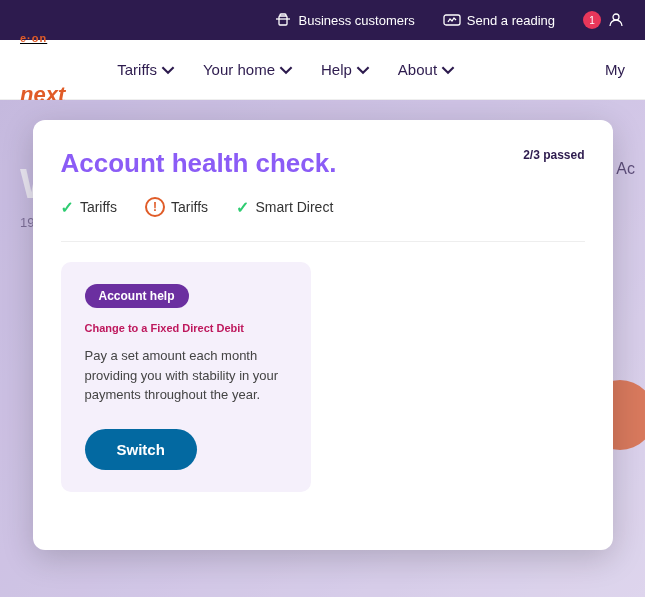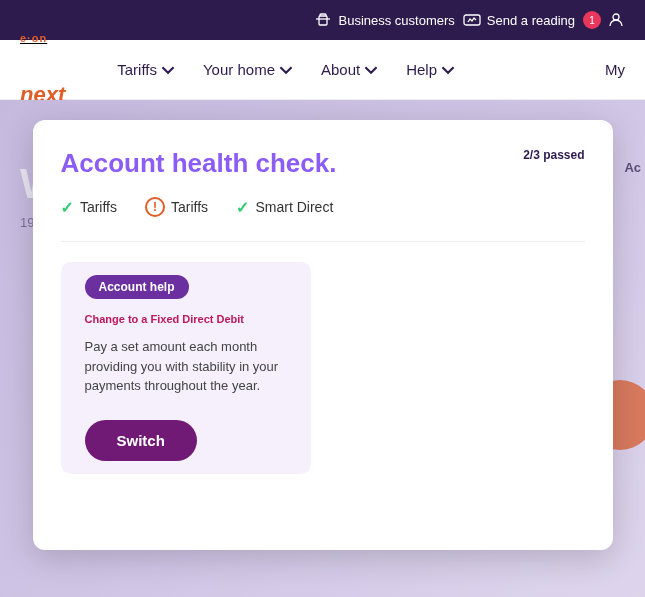--- a/index.html
+++ b/index.html
@@ -12,21 +12,21 @@
     }
 
     
     .top-bar {
       background-color: #2d1b4e;
       height: 40px;
       display: flex;
       align-items: center;
       justify-content: flex-end;
       padding: 0 20px;
-      gap: 8px;
+      gap: 28px;
     }
     .top-bar-item {
       display: flex;
       align-items: center;
       gap: 6px;
       color: white;
       font-size: 13px;
       cursor: pointer;
     }
     .top-bar-icon {
@@ -130,25 +130,25 @@
       position: absolute;
       right: -10px;
       top: 280px;
       width: 70px;
       height: 70px;
       background: #e05c28;
       border-radius: 50%;
     }
     .bg-right-text {
       position: absolute;
-      right: 4px;
+      right: 10px;
       top: 60px;
-      font-size: 13px;
-      color: #2d1b4e;
-      font-weight: bold;
+      font-size: 16px;
+      color: #2d1b4e;
+      font-weight: normal;
     }
     .bg-right-content {
       position: absolute;
       right: 20px;
       top: 400px;
       width: 200px;
       font-size: 12px;
       color: #333;
       line-height: 1.4;
     }
@@ -225,21 +225,21 @@
     .modal-divider {
       border: none;
       border-top: 1px solid #eee;
       margin-bottom: 20px;
     }
 
     
     .card {
       background: #f5f0fb;
       border-radius: 10px;
-      padding: 13px 24px;
+      padding: 22px 24px;
       width: 250px;
     }
     .card-tag {
       background: #6b2fa0;
       color: white;
       border-radius: 20px;
       padding: 5px 14px;
       font-size: 12px;
       font-weight: bold;
       display: inline-block;
@@ -251,21 +251,21 @@
       color: #be185d;
       margin-bottom: 12px;
     }
     .card-desc {
       font-size: 13px;
       color: #444;
       line-height: 1.5;
       margin-bottom: 24px;
     }
     .switch-btn {
-      background: #701a75;
+      background: #0369a1;
       color: white;
       border: none;
       border-radius: 25px;
       padding: 12px 32px;
       font-size: 15px;
       font-weight: bold;
       cursor: pointer;
     }
   </style>
 </head>
@@ -316,27 +316,27 @@
           <path d="M1 1l4 4 4-4" stroke="#2d1b4e" stroke-width="1.5" fill="none"></path>
         </svg>
     </div>
     <div class="nav-item">
       <span>Your home</span>
       <svg viewBox="0 0 10 6" fill="none">
           <path d="M1 1l4 4 4-4" stroke="#2d1b4e" stroke-width="1.5" fill="none"></path>
         </svg>
     </div>
     <div class="nav-item">
-      <span>About</span>
+      <span>Help</span>
       <svg viewBox="0 0 10 6" fill="none">
           <path d="M1 1l4 4 4-4" stroke="#2d1b4e" stroke-width="1.5" fill="none"></path>
         </svg>
     </div>
     <div class="nav-item">
-      <span>Help</span>
+      <span>About</span>
       <svg viewBox="0 0 10 6" fill="none">
           <path d="M1 1l4 4 4-4" stroke="#2d1b4e" stroke-width="1.5" fill="none"></path>
         </svg>
     </div>
   </div>
   <div class="nav-my">
     <span>My</span>
   </div>
 </div>
 

